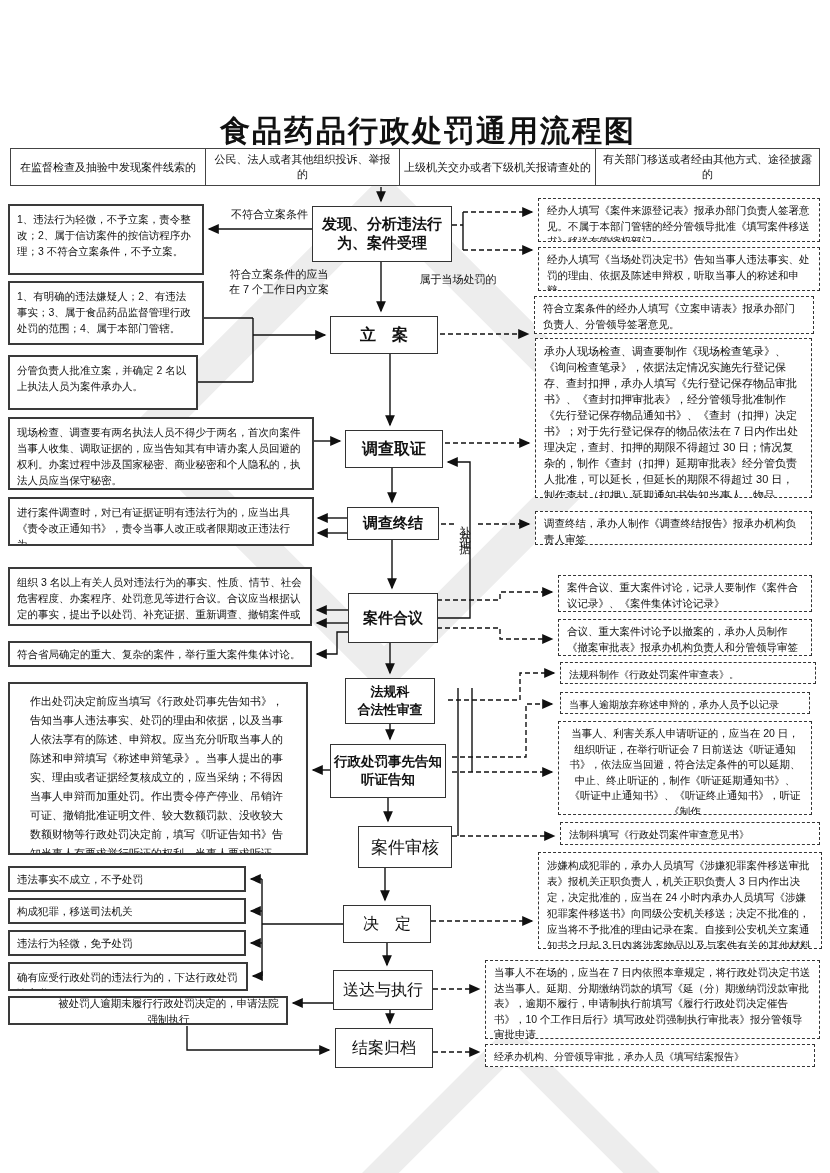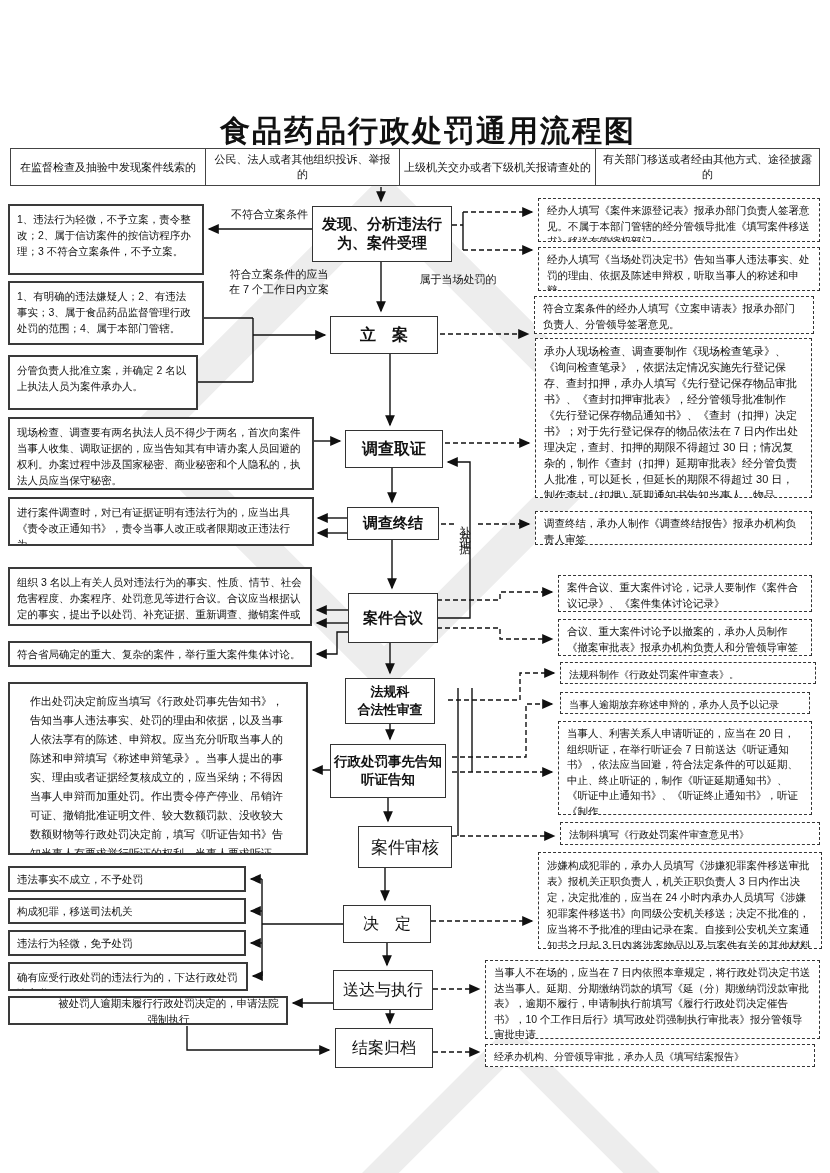--- a/index.html
+++ b/index.html
@@ -132,19 +132,19 @@
 
   <div class="rn" style="left:538px;top:198px;width:282px;height:44px;">经办人填写《案件来源登记表》报承办部门负责人签署意见。不属于本部门管辖的经分管领导批准《填写案件移送书》移送有管辖权部门。</div>
   <div class="rn" style="left:538px;top:247px;width:282px;height:44px;">经办人填写《当场处罚决定书》告知当事人违法事实、处罚的理由、依据及陈述申辩权，听取当事人的称述和申辩。</div>
   <div class="rn" style="left:534px;top:296px;width:280px;height:38px;">符合立案条件的经办人填写《立案申请表》报承办部门负责人、分管领导签署意见。</div>
   <div class="rn" style="left:535px;top:338px;width:277px;height:160px;line-height:16px;font-size:11px;">承办人现场检查、调查要制作《现场检查笔录》、《询问检查笔录》，依据法定情况实施先行登记保存、查封扣押，承办人填写《先行登记保存物品审批书》、《查封扣押审批表》，经分管领导批准制作《先行登记保存物品通知书》、《查封（扣押）决定书》；对于先行登记保存的物品依法在 7 日内作出处理决定，查封、扣押的期限不得超过 30 日；情况复杂的，制作《查封（扣押）延期审批表》经分管负责人批准，可以延长，但延长的期限不得超过 30 日，制作查封（扣押）延期通知书告知当事人，物品</div>
   <div class="rn" style="left:558px;top:575px;width:254px;height:37px;">案件合议、重大案件讨论，记录人要制作《案件合议记录》、《案件集体讨论记录》</div>
   <div class="rn" style="left:535px;top:511px;width:277px;height:34px;">调查终结，承办人制作《调查终结报告》报承办机构负责人审签</div>
   <div class="rn" style="left:558px;top:619px;width:254px;height:37px;">合议、重大案件讨论予以撤案的，承办人员制作《撤案审批表》报承办机构负责人和分管领导审签</div>
   <div class="rn" style="left:560px;top:662px;width:256px;height:22px;font-size:10px;">法规科制作《行政处罚案件审查表》。</div>
   <div class="rn" style="left:560px;top:692px;width:250px;height:22px;font-size:10px;">当事人逾期放弃称述申辩的，承办人员予以记录</div>
-  <div class="rn" style="left:558px;top:721px;width:254px;height:94px;line-height:15.5px;">当事人、利害关系人申请听证的，应当在 20 日，组织听证，在举行听证会 7 日前送达《听证通知书》，依法应当回避，符合法定条件的可以延期、中止、终止听证的，制作《听证延期通知书》、《听证中止通知书》、《听证终止通知书》，听证《制作</div>
+  <div class="rn" style="left:558px;top:721px;width:254px;height:94px;line-height:15.5px;text-align:center;">当事人、利害关系人申请听证的，应当在 20 日，组织听证，在举行听证会 7 日前送达《听证通知书》，依法应当回避，符合法定条件的可以延期、中止、终止听证的，制作《听证延期通知书》、《听证中止通知书》、《听证终止通知书》，听证《制作</div>
   <div class="rn" style="left:560px;top:822px;width:260px;height:23px;font-size:10px;">法制科填写《行政处罚案件审查意见书》</div>
   <div class="rn" style="left:538px;top:852px;width:284px;height:97px;line-height:16px;">涉嫌构成犯罪的，承办人员填写《涉嫌犯罪案件移送审批表》报机关正职负责人，机关正职负责人 3 日内作出决定，决定批准的，应当在 24 小时内承办人员填写《涉嫌犯罪案件移送书》向同级公安机关移送；决定不批准的，应当将不予批准的理由记录在案。自接到公安机关立案通知书之日起 3 日内将涉案物品以及与案件有关的其他材料移交公安机关，并办结交接手续，同时填写《查封（扣押）物品移交通知书》告知</div>
   <div class="rn" style="left:485px;top:960px;width:335px;height:79px;line-height:15.5px;">当事人不在场的，应当在 7 日内依照本章规定，将行政处罚决定书送达当事人。延期、分期缴纳罚款的填写《延（分）期缴纳罚没款审批表》，逾期不履行，申请制执行前填写《履行行政处罚决定催告书》，10 个工作日后行》填写政处罚强制执行审批表》报分管领导审批申请</div>
   <div class="rn" style="left:485px;top:1044px;width:330px;height:23px;font-size:10px;">经承办机构、分管领导审批，承办人员《填写结案报告》</div>
 
 </div>
 
 </body></html>

